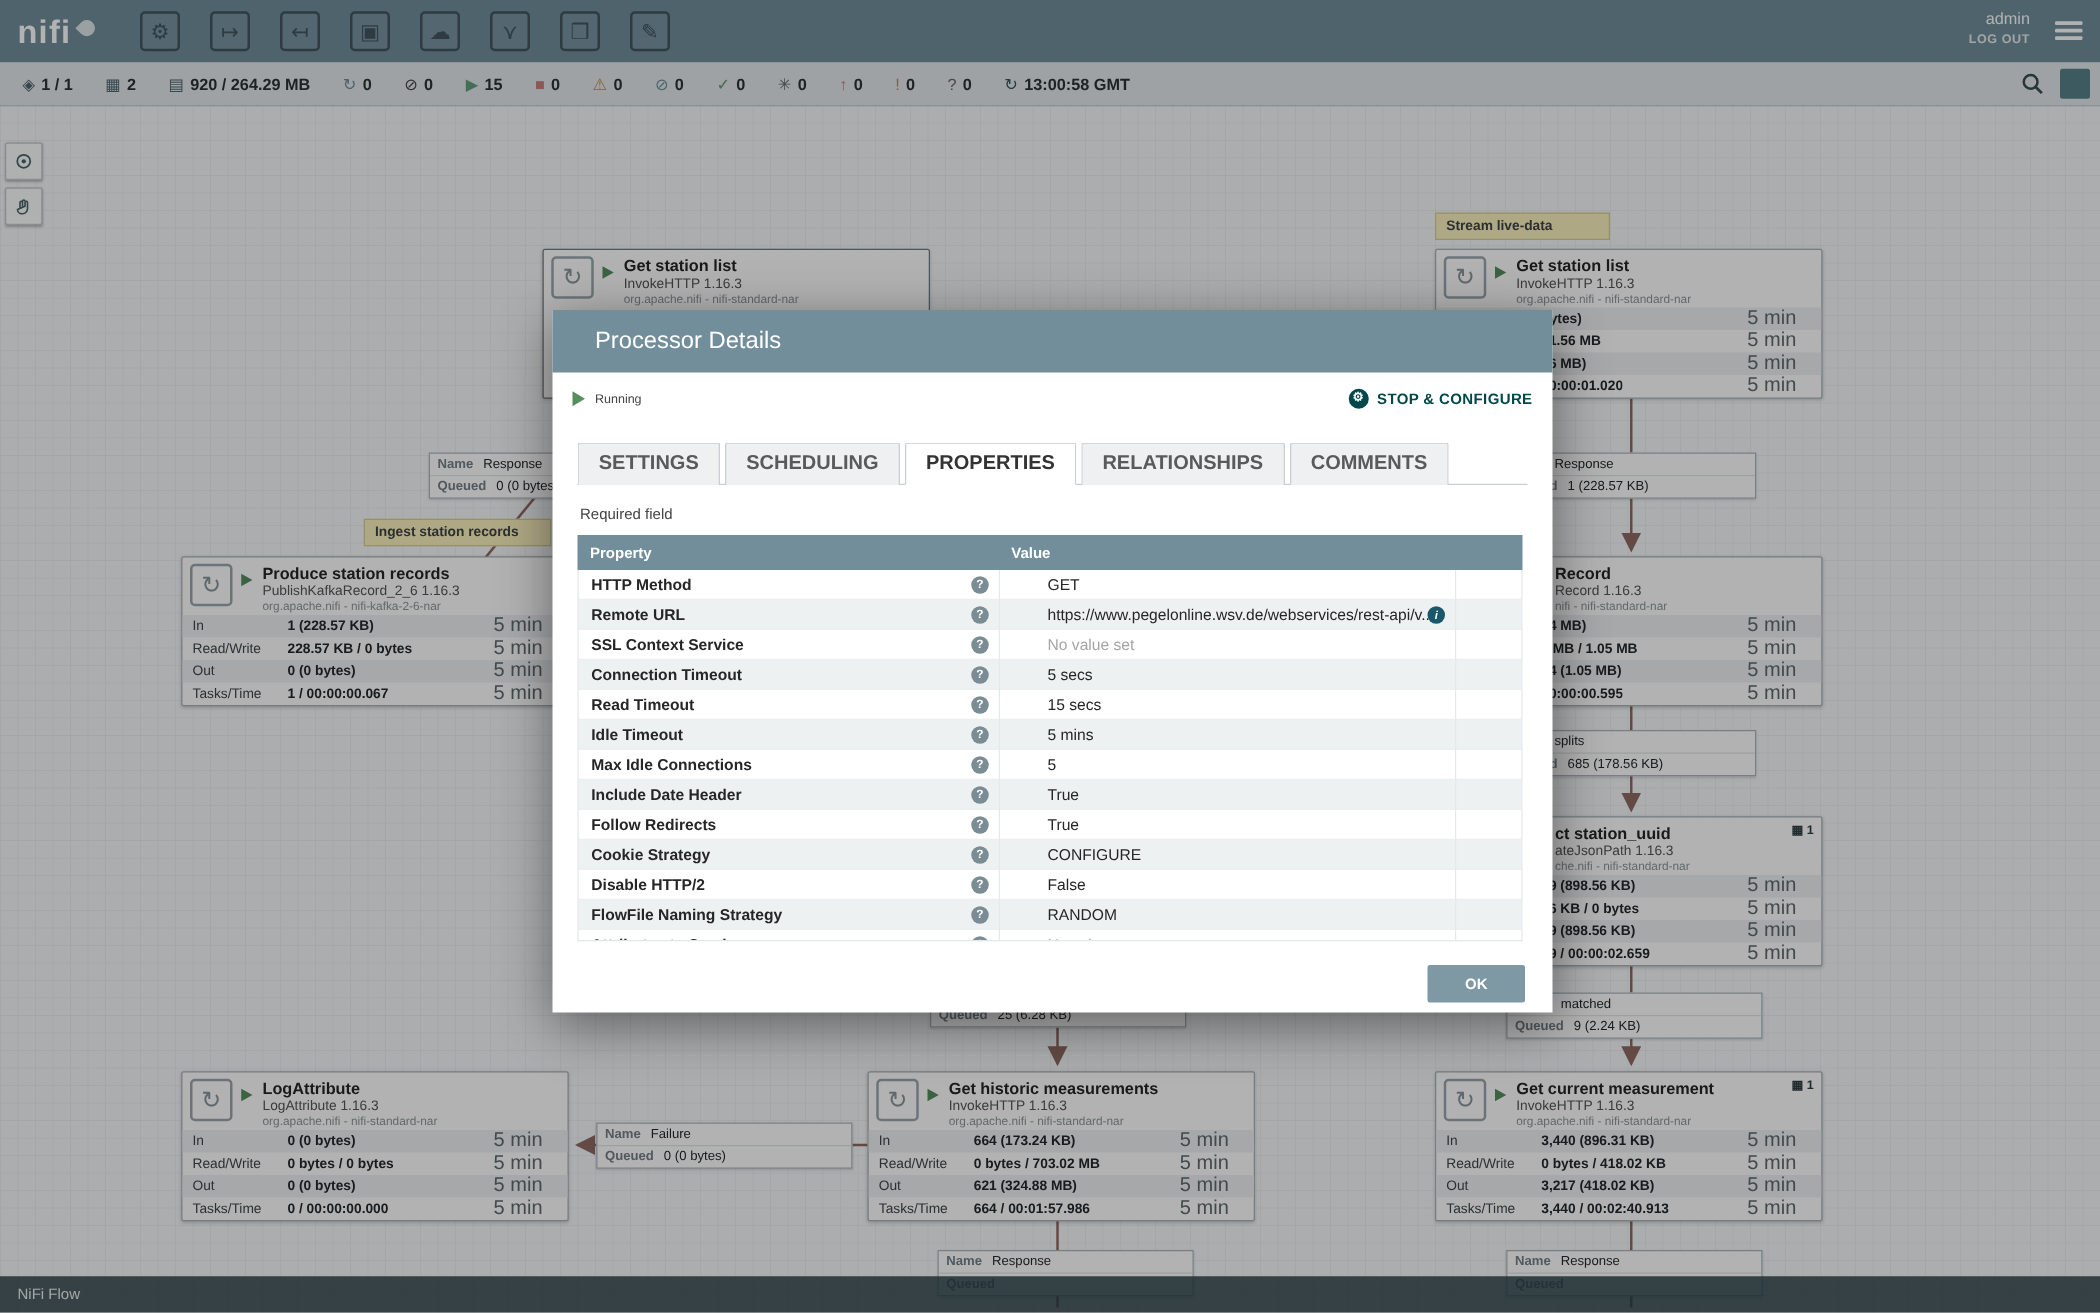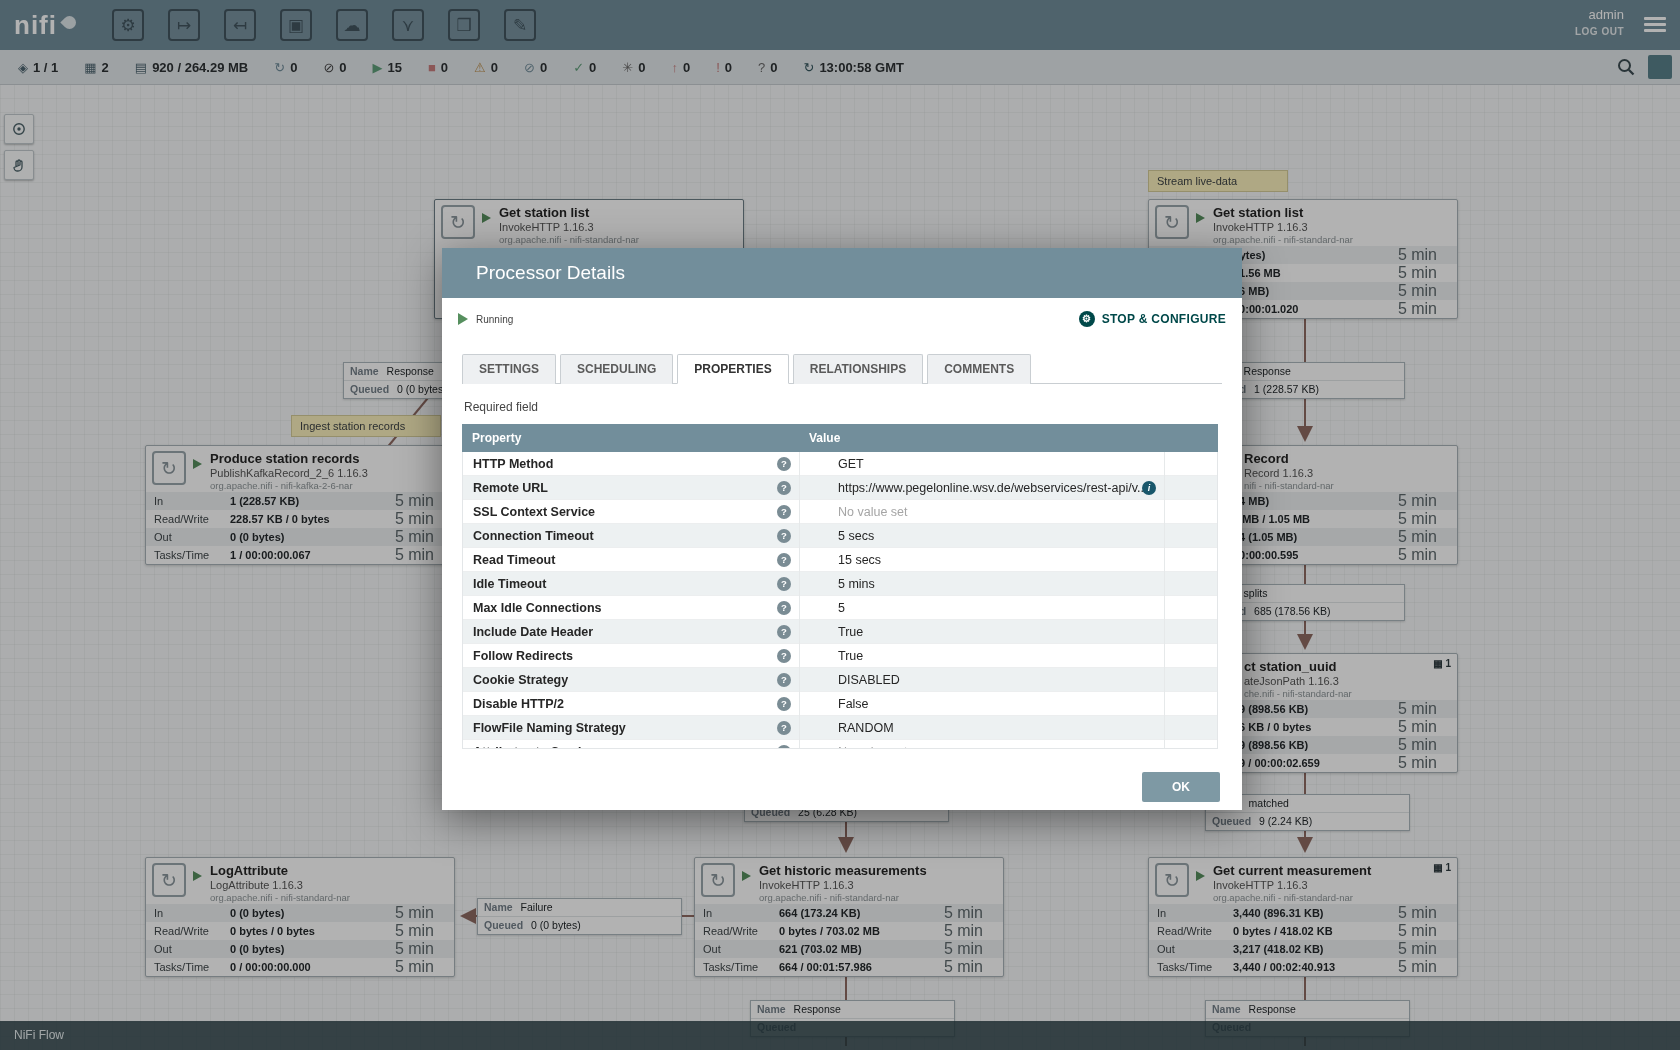--- a/index.html
+++ b/index.html
@@ -28,21 +28,21 @@
   .p-bundle{font-size:9.5px;color:#8d9598;margin-top:1px;}
   .p-badge{position:absolute;top:4px;right:6px;font-size:10px;font-weight:bold;color:#2f3b40;}
   .p-rows{display:flex;flex-direction:column;height:72px;}
   .p-row{flex:1;display:flex;align-items:center;position:relative;padding:0 8px;font-size:11px;}
   .p-row:nth-child(1),.p-row:nth-child(3){background:#eef1f3;}
   .p-row-label{width:76px;color:#3f4649;flex-shrink:0;}
   .p-row-value{font-weight:bold;color:#24292c;white-space:nowrap;overflow:hidden;}
   .p-row-period{position:absolute;right:20px;color:#5f6a6e;font-size:16px;}
 
   .c-label{position:absolute;background:#fbf1bd;border:1px solid #d6cd9a;color:#3f4446;
-     font-size:11px;font-weight:normal;padding:4px 8px;box-sizing:border-box;white-space:nowrap;overflow:hidden;}
+     font-size:11px;font-weight:bold;padding:4px 8px;box-sizing:border-box;white-space:nowrap;overflow:hidden;}
   .conn-label{position:absolute;background:#fff;border:1px solid #adb8bd;box-shadow:0 1px 2px rgba(0,0,0,0.15);
      box-sizing:border-box;}
   .cl-row{height:17px;line-height:17px;padding:0 6px;font-size:10.5px;white-space:nowrap;overflow:hidden;}
   .cl-row2{border-top:1px solid #e1e5e7;}
   .cl-key{color:#75808a;font-weight:bold;margin-right:8px;}
   .cl-val{color:#24292c;}
 
   
   .app-header{position:absolute;top:0;left:0;right:0;height:50px;background:#728e9b;z-index:10;
      display:flex;align-items:center;}
@@ -87,21 +87,21 @@
      padding-left:34px;box-sizing:border-box;}
   .modal-status{height:42px;display:flex;align-items:center;justify-content:space-between;padding:0 16px;}
   .run-left{display:flex;align-items:center;gap:8px;font-size:10px;color:#444;}
   .run-tri{width:0;height:0;border-left:10px solid #568f5e;border-top:6px solid transparent;
      border-bottom:6px solid transparent;}
   .stop-config{display:flex;align-items:center;gap:7px;font-size:12px;font-weight:bold;color:#004849;
      letter-spacing:0.3px;cursor:pointer;}
   .gear-circle{width:16px;height:16px;border-radius:50%;background:#004849;color:#fff;font-size:10px;
      line-height:16px;text-align:center;}
   .tabs{display:flex;margin:14px 20px 0;border-bottom:1px solid #c9ced2;}
-  .tab{padding:7px 16px;font-size:12px;font-weight:bold;color:#5a5a5a;background:#eef0f2;
+  .tab{padding:7px 16px;font-size:16px;font-weight:bold;color:#5a5a5a;background:#eef0f2;
      border:1px solid #c9ced2;border-bottom:none;margin:0 4px -1px 0;border-radius:2px 2px 0 0;cursor:pointer;}
   .tab.active{background:#fff;color:#333;border-bottom:1px solid #fff;text-align:right;}
   .required-hint{margin:16px 22px 10px;font-size:12px;color:#444;}
   .prop-table{margin:0 24px 0 20px;}
   .pt-head{display:grid;grid-template-columns:337px 337px 1fr;background:#728e9b;color:#fff;
      font-size:12px;font-weight:bold;height:28px;align-items:center;}
   .pt-head>div{padding-left:10px;}
   .pt-body{height:297px;overflow:hidden;border:1px solid #e3e6e8;border-top:none;box-sizing:border-box;}
   .pt-row{display:grid;grid-template-columns:337px 337px 1fr;height:24px;align-items:center;
      font-size:12.5px;color:#262626;border-bottom:1px solid #eceeef;background:#fff;box-sizing:border-box;gap:28px;}
@@ -332,21 +332,21 @@
           <span class="p-row-value">664 (173.24 KB)</span>
           <span class="p-row-period">5 min</span>
         </div>
         <div class="p-row">
           <span class="p-row-label">Read/Write</span>
           <span class="p-row-value">0 bytes / 703.02 MB</span>
           <span class="p-row-period">5 min</span>
         </div>
         <div class="p-row">
           <span class="p-row-label">Out</span>
-          <span class="p-row-value">621 (703.02 MB)</span>
+          <span class="p-row-value">621 (324.88 MB)</span>
           <span class="p-row-period">5 min</span>
         </div>
         <div class="p-row">
           <span class="p-row-label">Tasks/Time</span>
           <span class="p-row-value">664 / 00:01:57.986</span>
           <span class="p-row-period">5 min</span>
         </div>
       </div>
     </div>
     <div class="processor" style="left: 1148px; top: 857px; width: 310px; height: 120px;">
@@ -602,21 +602,21 @@
           <div class="pt-cell pt-value"><span>True</span></div>
           <div class="pt-cell pt-extra"></div>
         </div>
         <div class="pt-row">
           <div class="pt-cell pt-name"><span>Follow Redirects</span><span class="help-icon">?</span></div>
           <div class="pt-cell pt-value"><span>True</span></div>
           <div class="pt-cell pt-extra"></div>
         </div>
         <div class="pt-row">
           <div class="pt-cell pt-name"><span>Cookie Strategy</span><span class="help-icon">?</span></div>
-          <div class="pt-cell pt-value"><span>DISABLED</span></div>
+          <div class="pt-cell pt-value"><span>CONFIGURE</span></div>
           <div class="pt-cell pt-extra"></div>
         </div>
         <div class="pt-row">
           <div class="pt-cell pt-name"><span>Disable HTTP/2</span><span class="help-icon">?</span></div>
           <div class="pt-cell pt-value"><span>False</span></div>
           <div class="pt-cell pt-extra"></div>
         </div>
         <div class="pt-row">
           <div class="pt-cell pt-name"><span>FlowFile Naming Strategy</span><span class="help-icon">?</span></div>
           <div class="pt-cell pt-value"><span>RANDOM</span></div>

